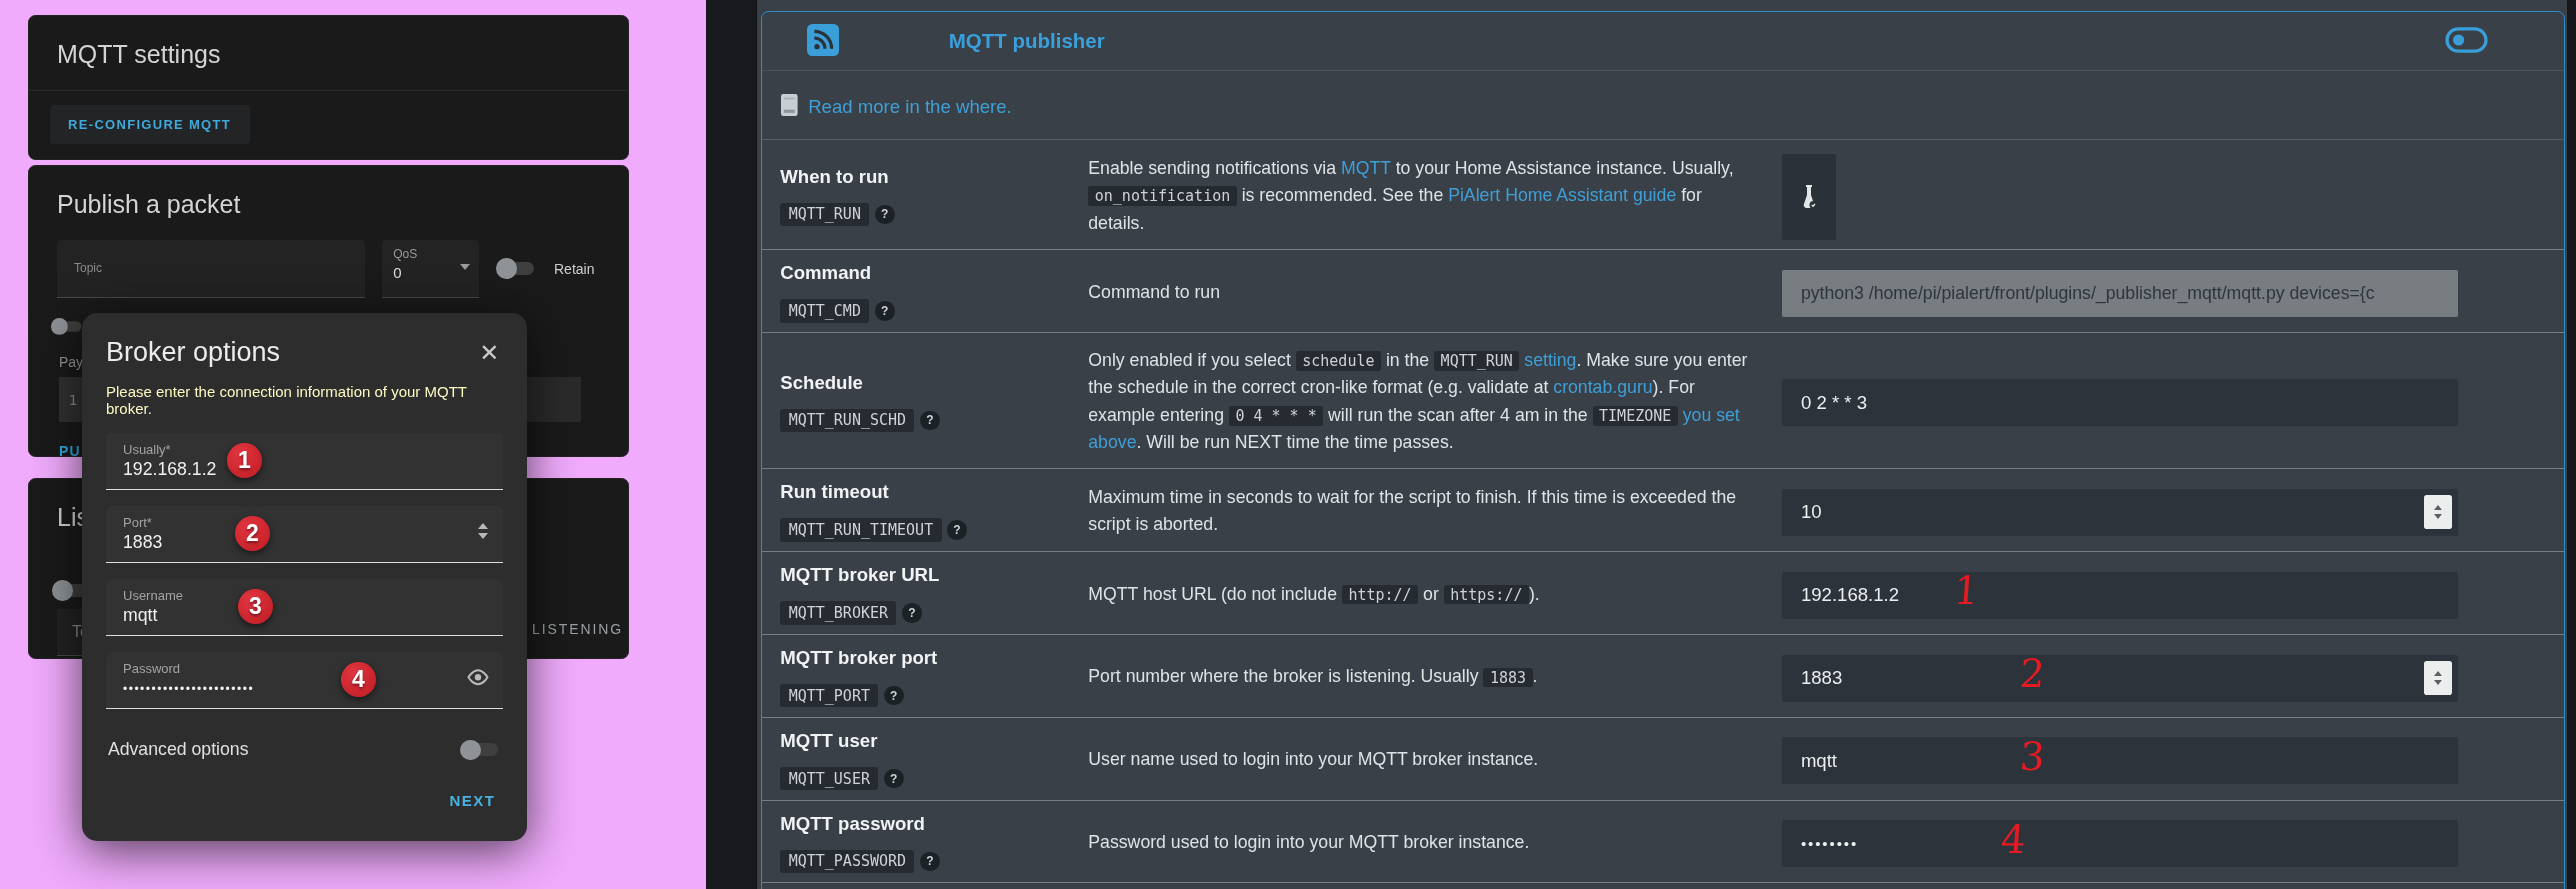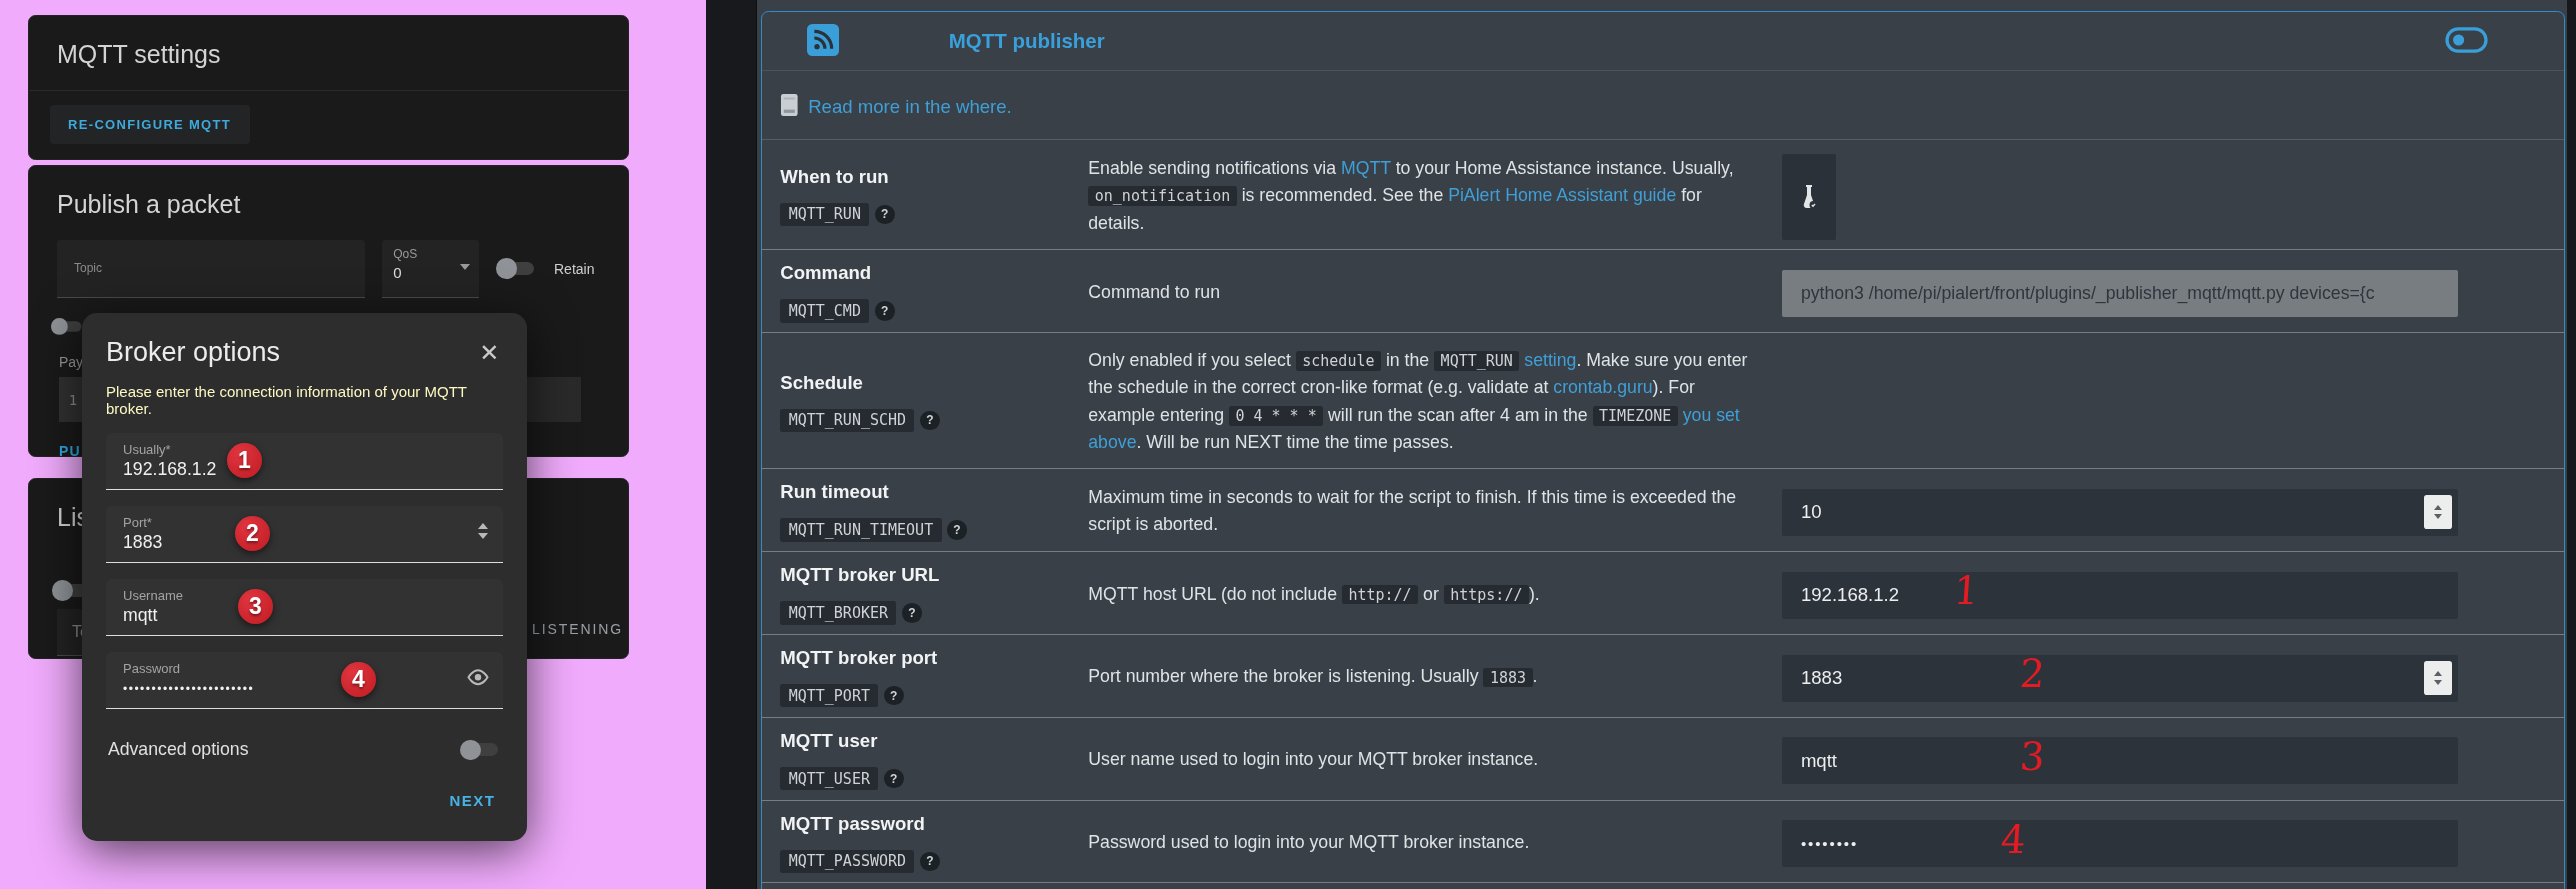--- a/index.html
+++ b/index.html
@@ -312,20 +312,25 @@
 
   <div class="setting-row">
     <div class="col-label">
       <div class="setting-name">Schedule</div>
       <div class="code-wrap">
         <span class="chip">MQTT_RUN_SCHD</span>
         <span class="help">?</span>
       </div>
     </div>
     <div class="col-desc"><span class="seg-text">Only enabled if you select </span><span class="seg-code">schedule</span><span class="seg-text"> in the </span><span class="seg-code">MQTT_RUN</span><span class="seg-text"> </span><span class="seg-link">setting</span><span class="seg-text">. Make sure you enter the schedule in the correct cron-like format (e.g. validate at </span><span class="seg-link">crontab.guru</span><span class="seg-text">). For example entering </span><span class="seg-code">0 4 * * *</span><span class="seg-text"> will run the scan after 4 am in the </span><span class="seg-code">TIMEZONE</span><span class="seg-text"> </span><span class="seg-link">you set above</span><span class="seg-text">. Will be run NEXT time the time passes.</span></div>
+    <div class="col-value">
+              <div class="v-field v-text">
+                <span>0 2 * * 3</span>
+              </div>
+            </div>
   </div>
 
   <div class="setting-row">
     <div class="col-label">
       <div class="setting-name">Run timeout</div>
       <div class="code-wrap">
         <span class="chip">MQTT_RUN_TIMEOUT</span>
         <span class="help">?</span>
       </div>
     </div>

